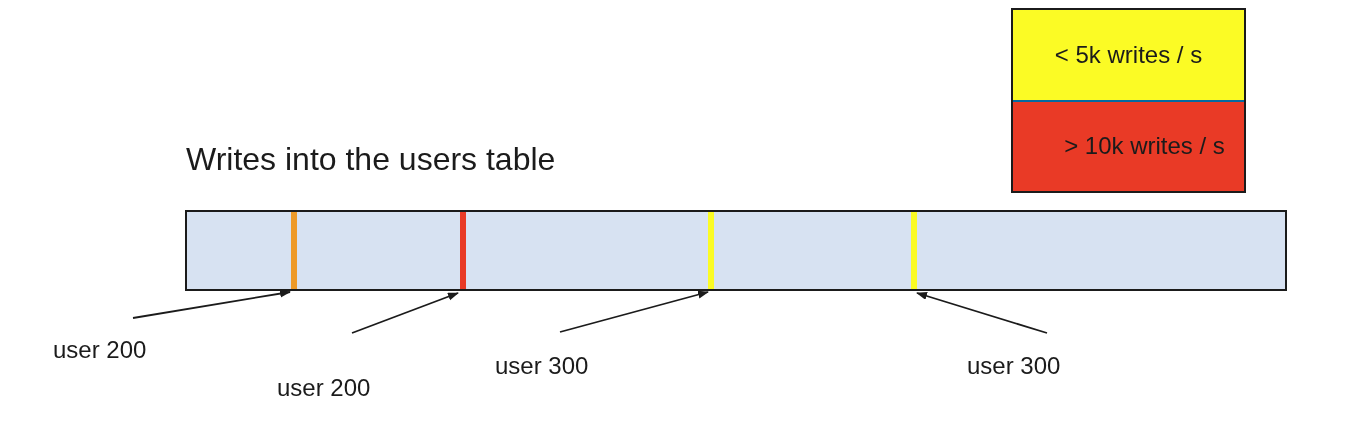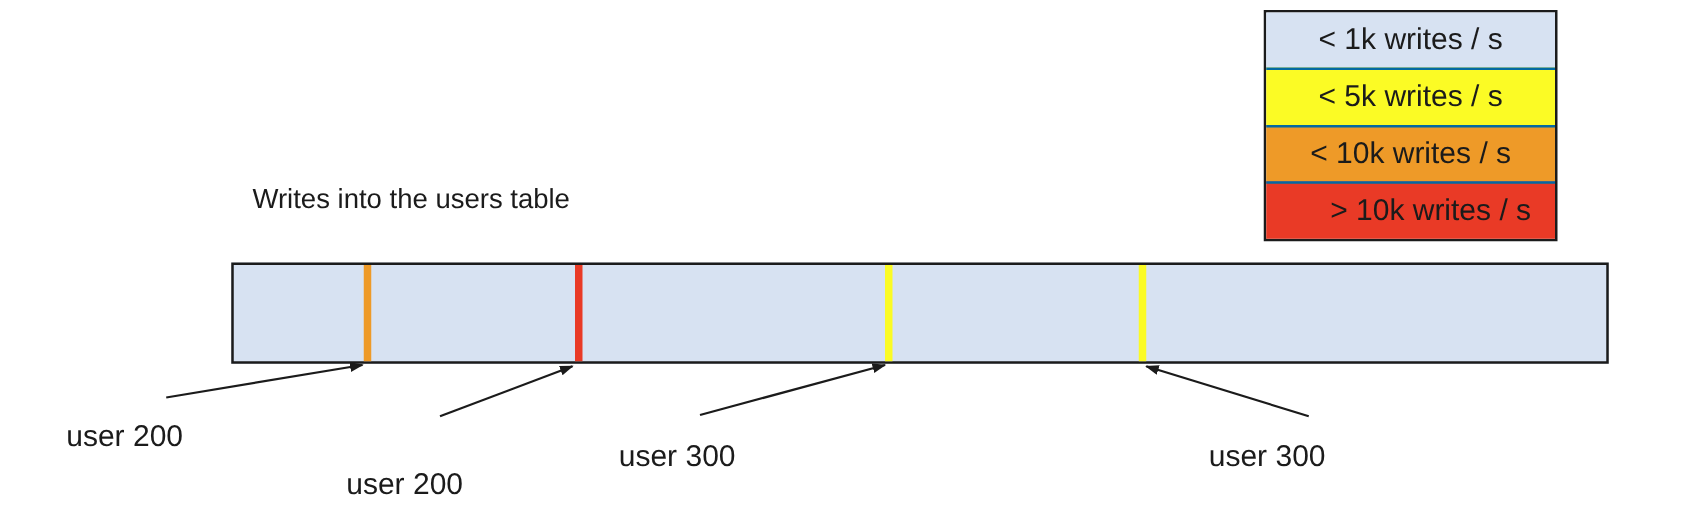--- a/index.html
+++ b/index.html
@@ -1,21 +1,21 @@
 <!DOCTYPE html>
 <html><head>
 <meta charset="utf-8">
 <style>
   html,body{margin:0;padding:0;background:#fff;}
   .canvas{
     position:relative;width:1350px;height:422px;background:#ffffff;
     font-family:"Liberation Sans", sans-serif;color:#1b1b1b;overflow:hidden;
   }
   .title{
-    position:absolute;left:202px;top:144px;font-size:22px;line-height:30px;
+    position:absolute;left:186px;top:144px;font-size:32px;line-height:30px;
     white-space:nowrap;
   }
   .bar{
     position:absolute;left:185px;top:210px;width:1098px;height:77px;
     border:2px solid #1b1b1b;
   }
   .stripe{position:absolute;top:0;width:6px;height:100%;}
   .stripe-1{left:104px;}
   .stripe-2{left:273px;}
   .stripe-3{left:521px;}
@@ -44,28 +44,22 @@
   <div class="title">Writes into the users table</div>
 
   <div class="bar" style="background: rgb(215, 226, 242);">
     <div class="stripe stripe-1" style="background: rgb(238, 154, 40);"></div>
     <div class="stripe stripe-2" style="background: rgb(233, 58, 38);"></div>
     <div class="stripe stripe-3" style="background: rgb(251, 251, 37);"></div>
     <div class="stripe stripe-4" style="background: rgb(251, 251, 37);"></div>
   </div>
 
   <div class="legend">
-    <div class="legend-row" style="background: rgb(215, 226, 242);">
-      <span>&lt; 1k writes / s</span>
-    </div>
     <div class="legend-row" style="background: rgb(251, 251, 37);">
       <span>&lt; 5k writes / s</span>
-    </div>
-    <div class="legend-row" style="background: rgb(238, 154, 40);">
-      <span>&lt; 10k writes / s</span>
     </div>
     <div class="legend-row" style="background: rgb(233, 58, 38); padding-left: 32px;">
       <span>&gt; 10k writes / s</span>
     </div>
   </div>
 
   <svg class="arrows" viewBox="0 0 1350 422" xmlns="http://www.w3.org/2000/svg">
     <defs>
       <marker id="ah" markerWidth="12" markerHeight="10" refX="10" refY="4" orient="auto" markerUnits="userSpaceOnUse">
         <path d="M0,0 L11,4 L0,8 z" fill="#1b1b1b"></path>

